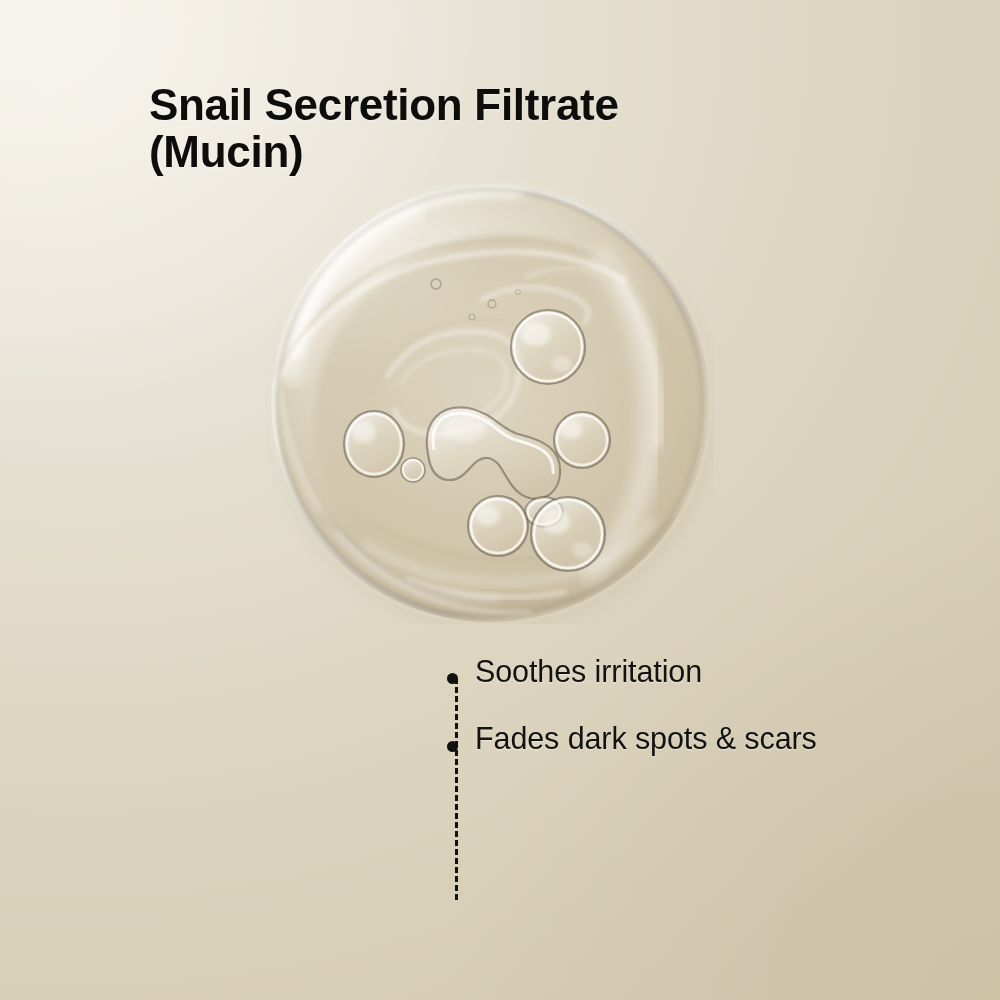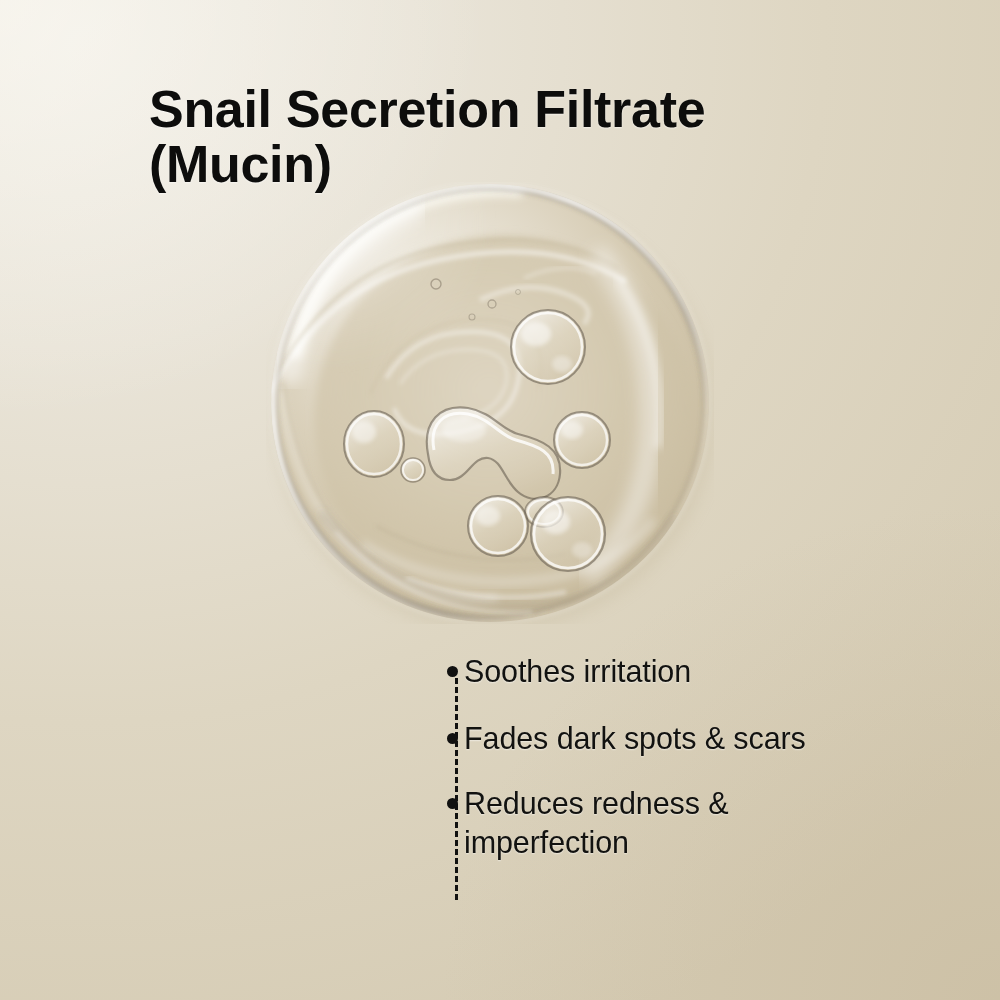--- a/index.html
+++ b/index.html
@@ -33,21 +33,21 @@
       radial-gradient(70% 60% at 0% 0%, rgba(255,253,247,0.55) 0%, rgba(255,253,247,0.0) 70%);
   }
 
   
   .title {
     position: absolute;
     left: 149px;
     top: 82px;
     width: 740px;
     margin: 0;
-    font-size: 52px;
+    font-size: 44px;
     line-height: 1.06;
     font-weight: 700;
     letter-spacing: -0.3px;
     color: #0d0d0c;
     white-space: pre-line;
     z-index: 40;
     text-shadow: 0 1px 2px rgba(255,255,255,0.55);
   }
 
   
@@ -75,22 +75,22 @@
     left: 8px;
     top: 26px;
     width: 0;
     height: 222px;
     border-left: 3px dashed #111110;
   }
 
   .benefit {
     position: relative;
     display: flex;
-    align-items: flex-start;
-    gap: 6px;
+    align-items: center;
+    gap: 17px;
     margin-bottom: 7px;
   }
   .benefit:nth-child(2) { margin-top: 0px; }
 
   .bullet-dot {
     flex: 0 0 auto;
     width: 11px;
     height: 11px;
     border-radius: 50%;
     background: #111110;
@@ -315,24 +315,19 @@
 
     <div class="sp-a"></div>
 
     <div class="benefit">
       <span class="bullet-dot"></span>
       <span class="benefit-text">Fades dark spots &amp; scars</span>
     </div>
 
     <div class="sp-b"></div>
 
-    <div class="benefit">
-      <span class="bullet-dot"></span>
-      <span class="benefit-text">Reduces redness &amp;
-imperfection</span>
-    </div>
 
     <div class="sp-c"></div>
 
 
   </div>
 
 </div>
 
 </body></html>

